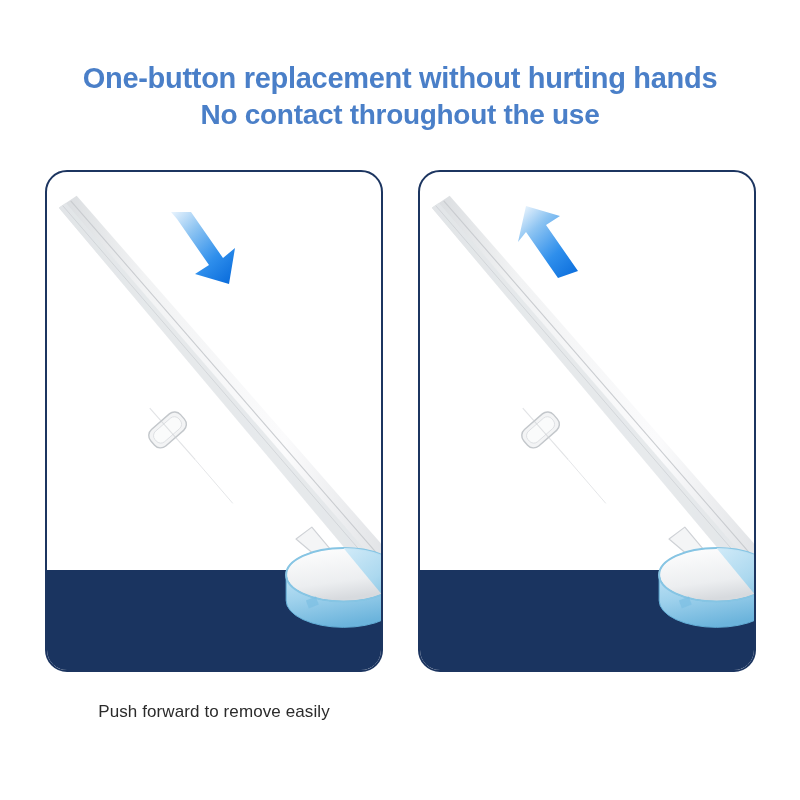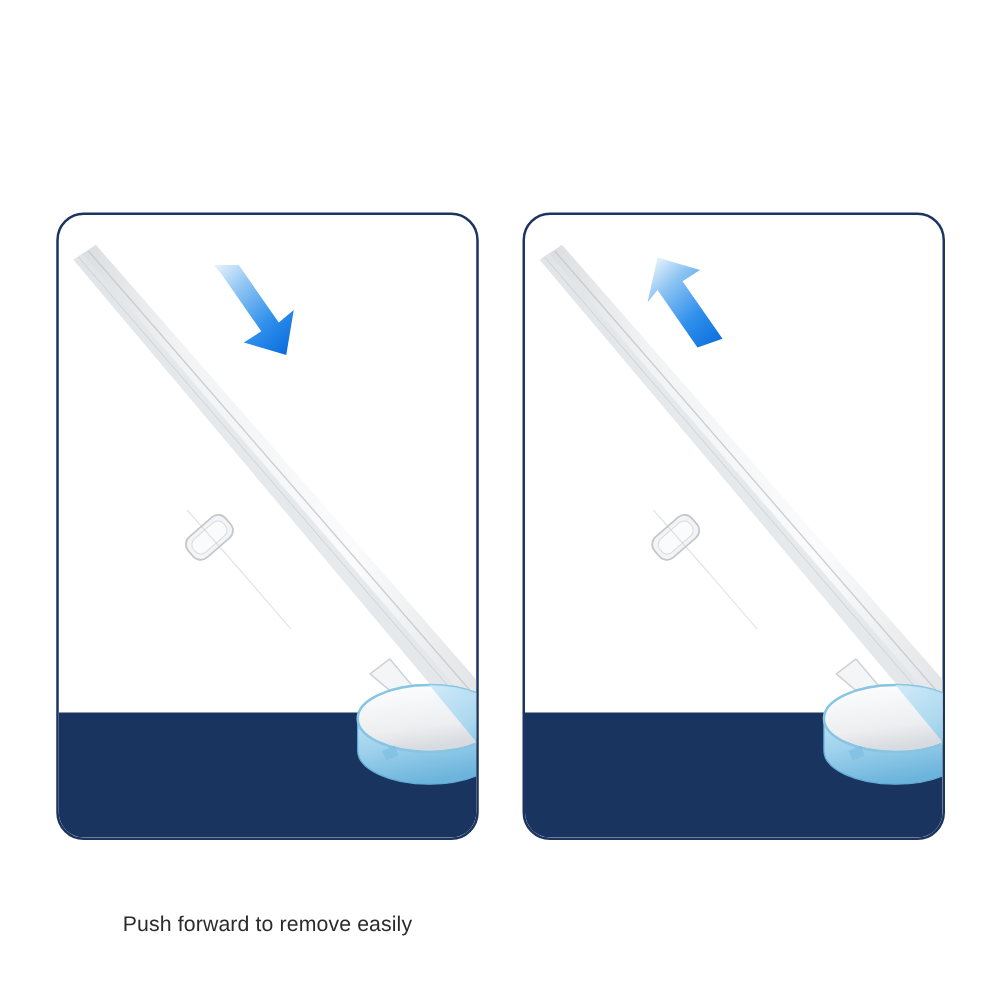--- a/index.html
+++ b/index.html
@@ -94,28 +94,32 @@
     position: absolute;
     top: 702px;
     width: 338px;
     text-align: center;
     font-family: "Liberation Sans", sans-serif;
     font-size: 17px;
     color: #2b2b2b;
     letter-spacing: 0.1px;
     white-space: nowrap;
   }
-  .caption.left  { left: 45px; margin-top: 28px; }
+  .caption.left  { left: 45px; }
   .caption.right { left: 418px; }
 </style>
 </head>
 <body>
 
 <div id="page">
 
+  <div class="headline">
+    <span class="headline-line l1">One-button replacement without hurting hands</span>
+    <span class="headline-line l2">No contact throughout the use</span>
+  </div>
 
   <div class="panel left">
     <div class="panel-stage">
 
       <div class="floor"></div>
 
       <div class="mop">
         <svg viewBox="0 0 338 502" preserveAspectRatio="none">
           <defs>
             <linearGradient id="poleL" x1="0" y1="0" x2="1" y2="0">

